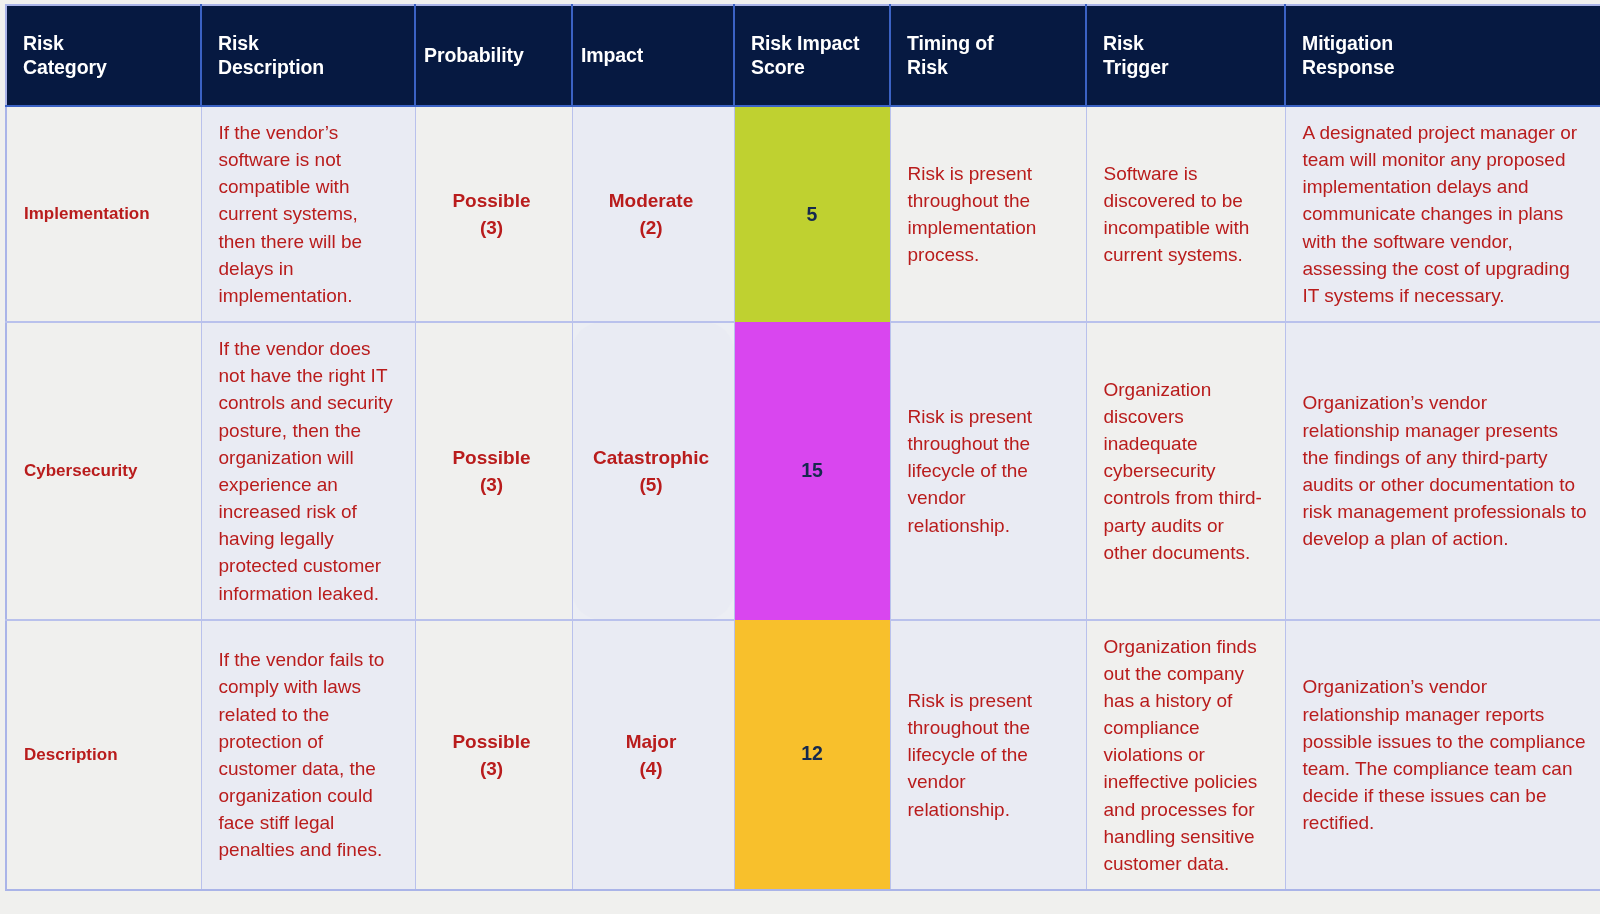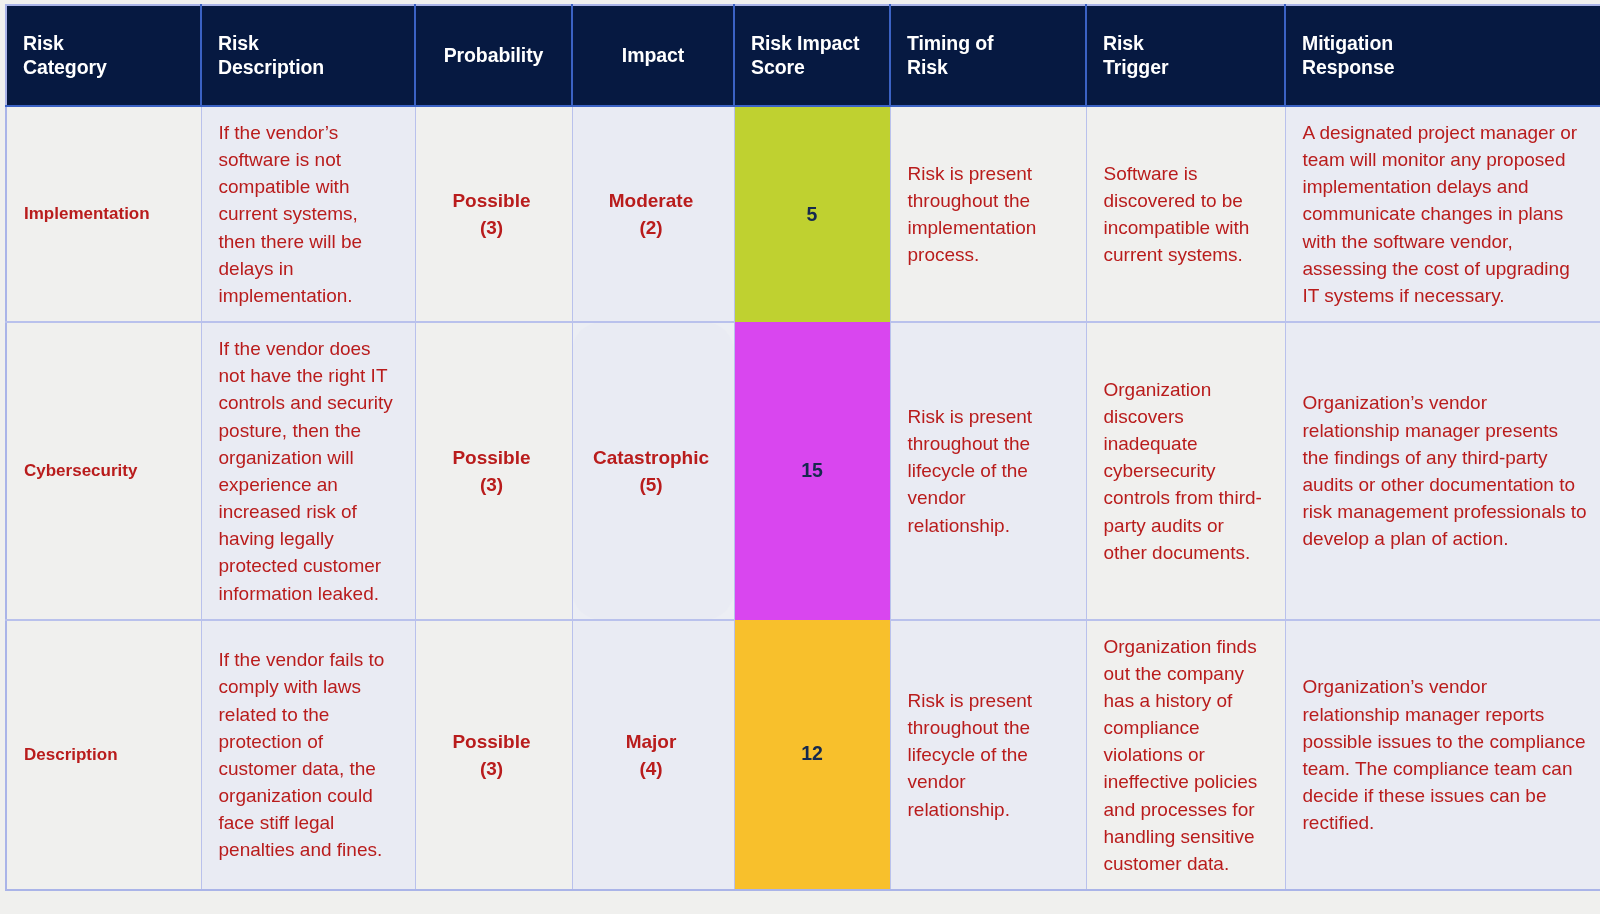--- a/index.html
+++ b/index.html
@@ -46,21 +46,20 @@
     line-height: 1.22;
     text-align: left;
     vertical-align: middle;
     padding: 14px 16px;
     height: 101px;
     border-right: 2px solid #3b62c4;
     border-bottom: 2px solid #3b62c4;
     letter-spacing: -0.1px;
   }
   th.center-head {
-    text-align: center;
     padding-left: 8px;
     padding-right: 8px;
   }
   th:last-child { border-right: none; }
 
   
   td {
     vertical-align: middle;
     font-size: 19px;
     line-height: 1.43;

